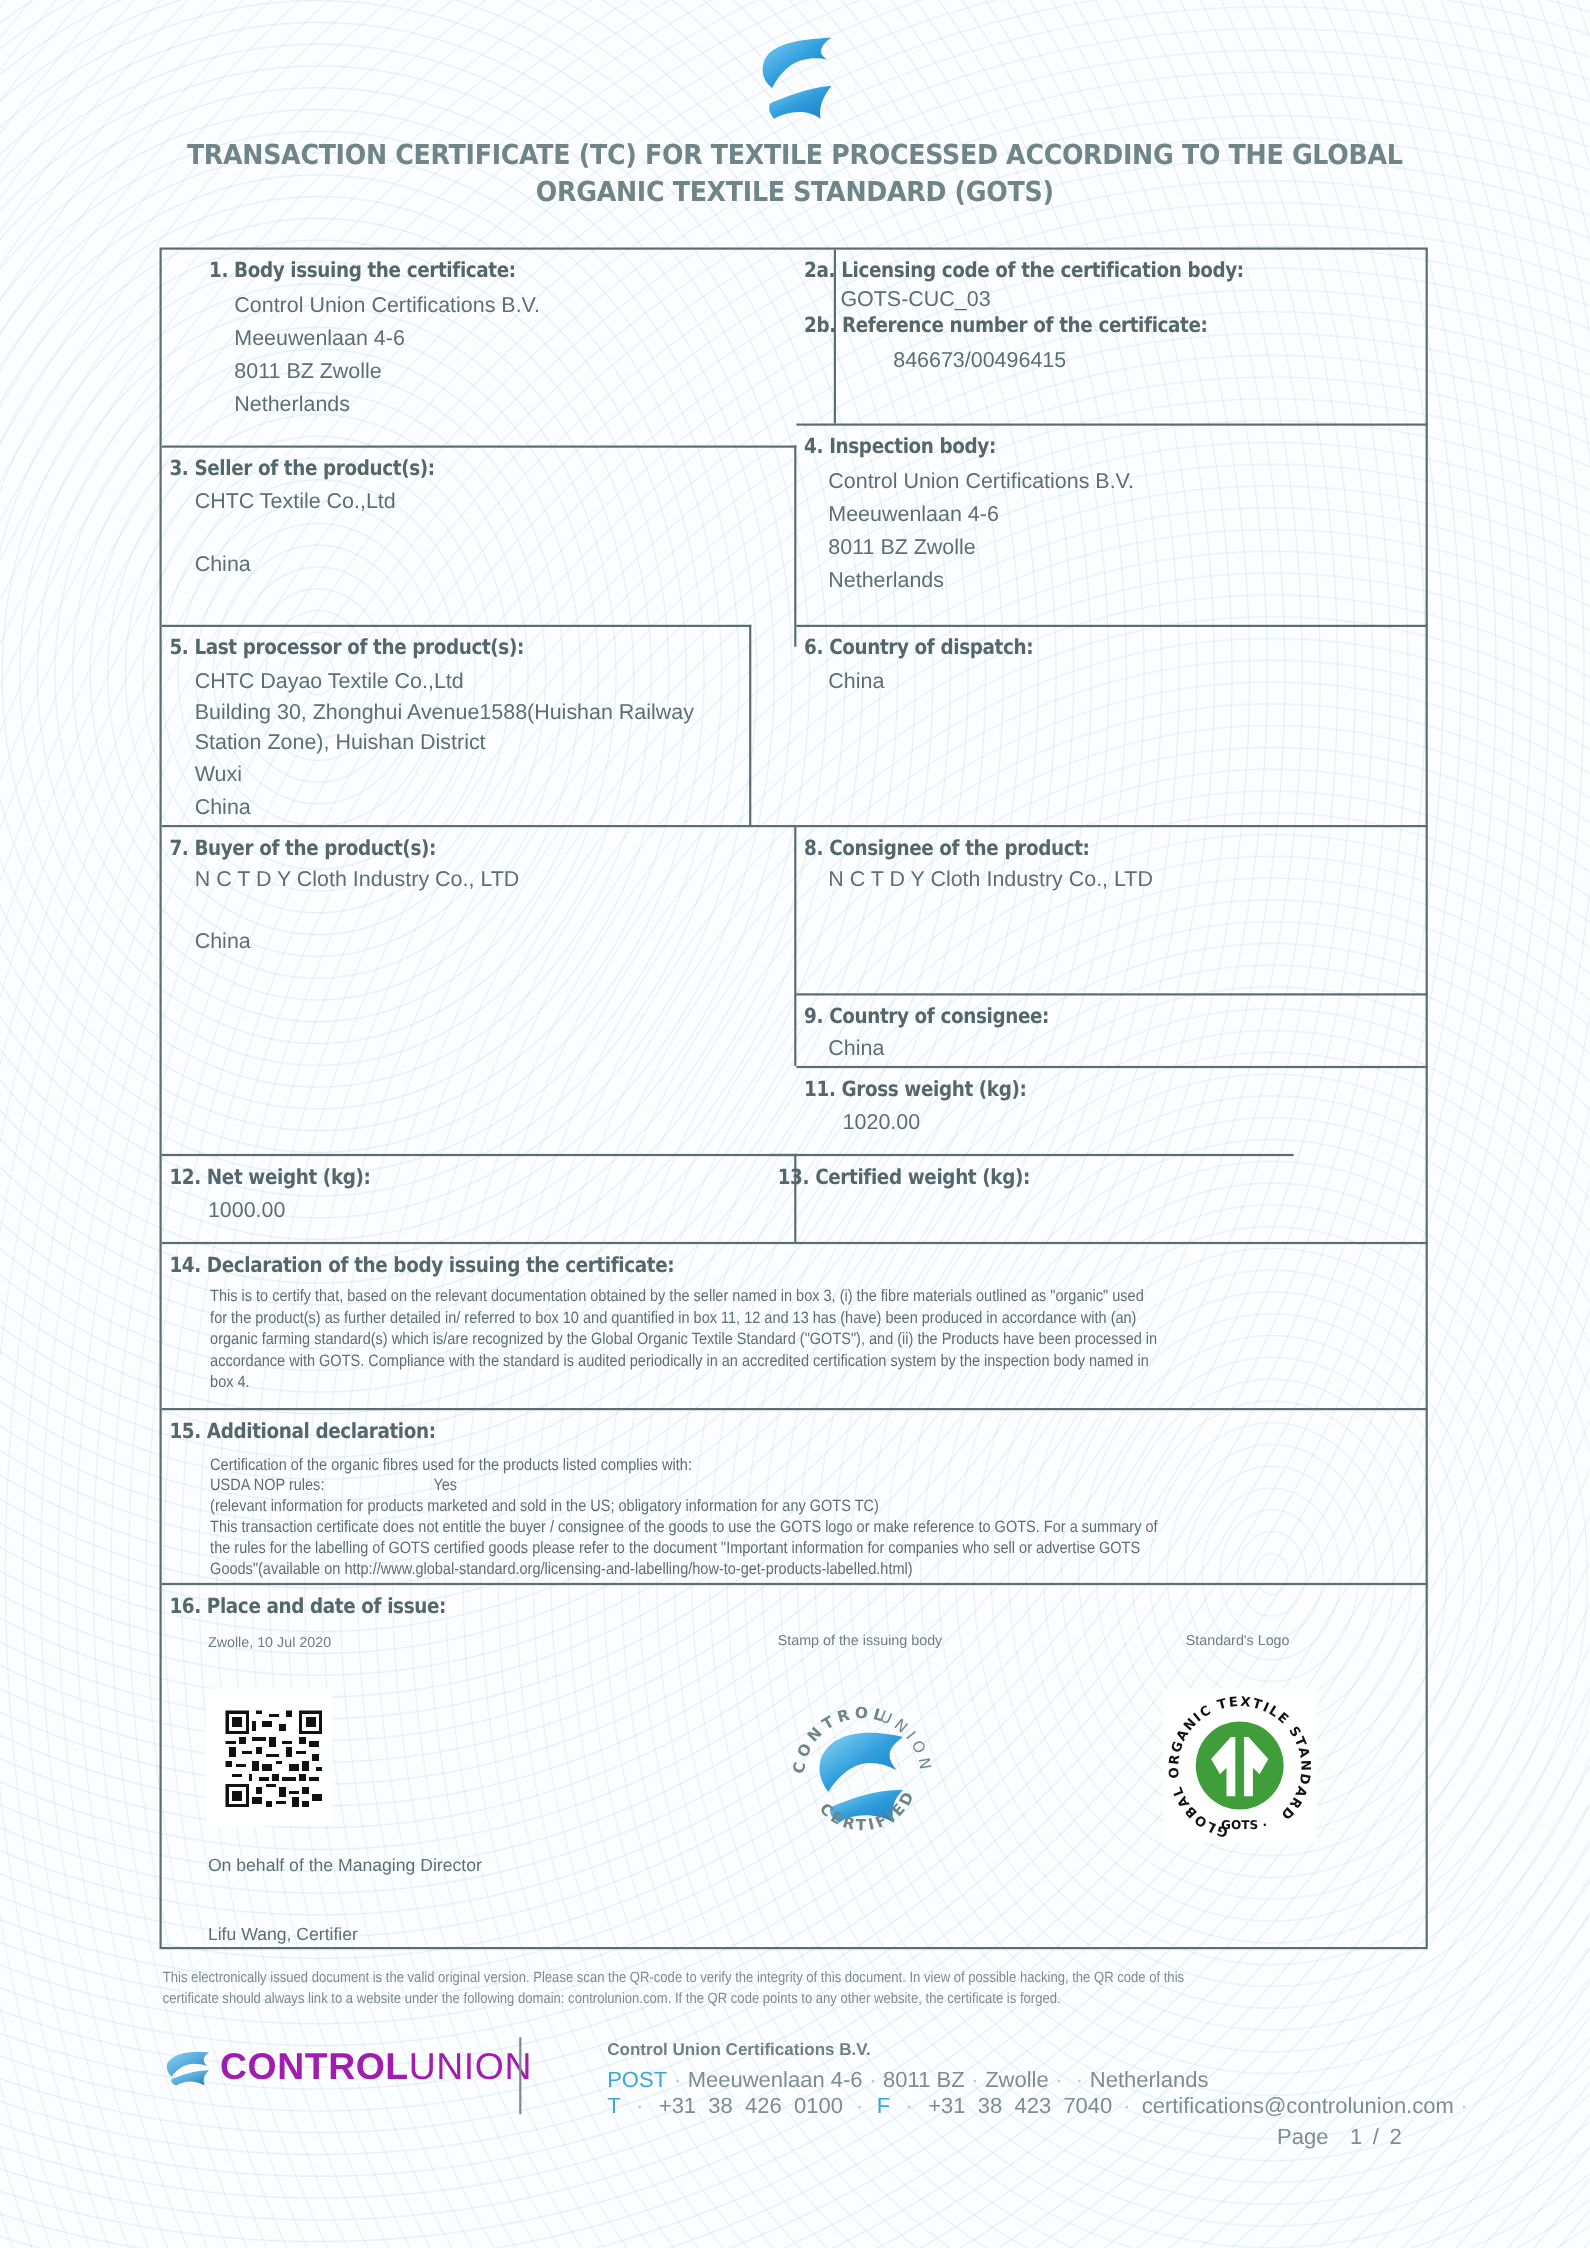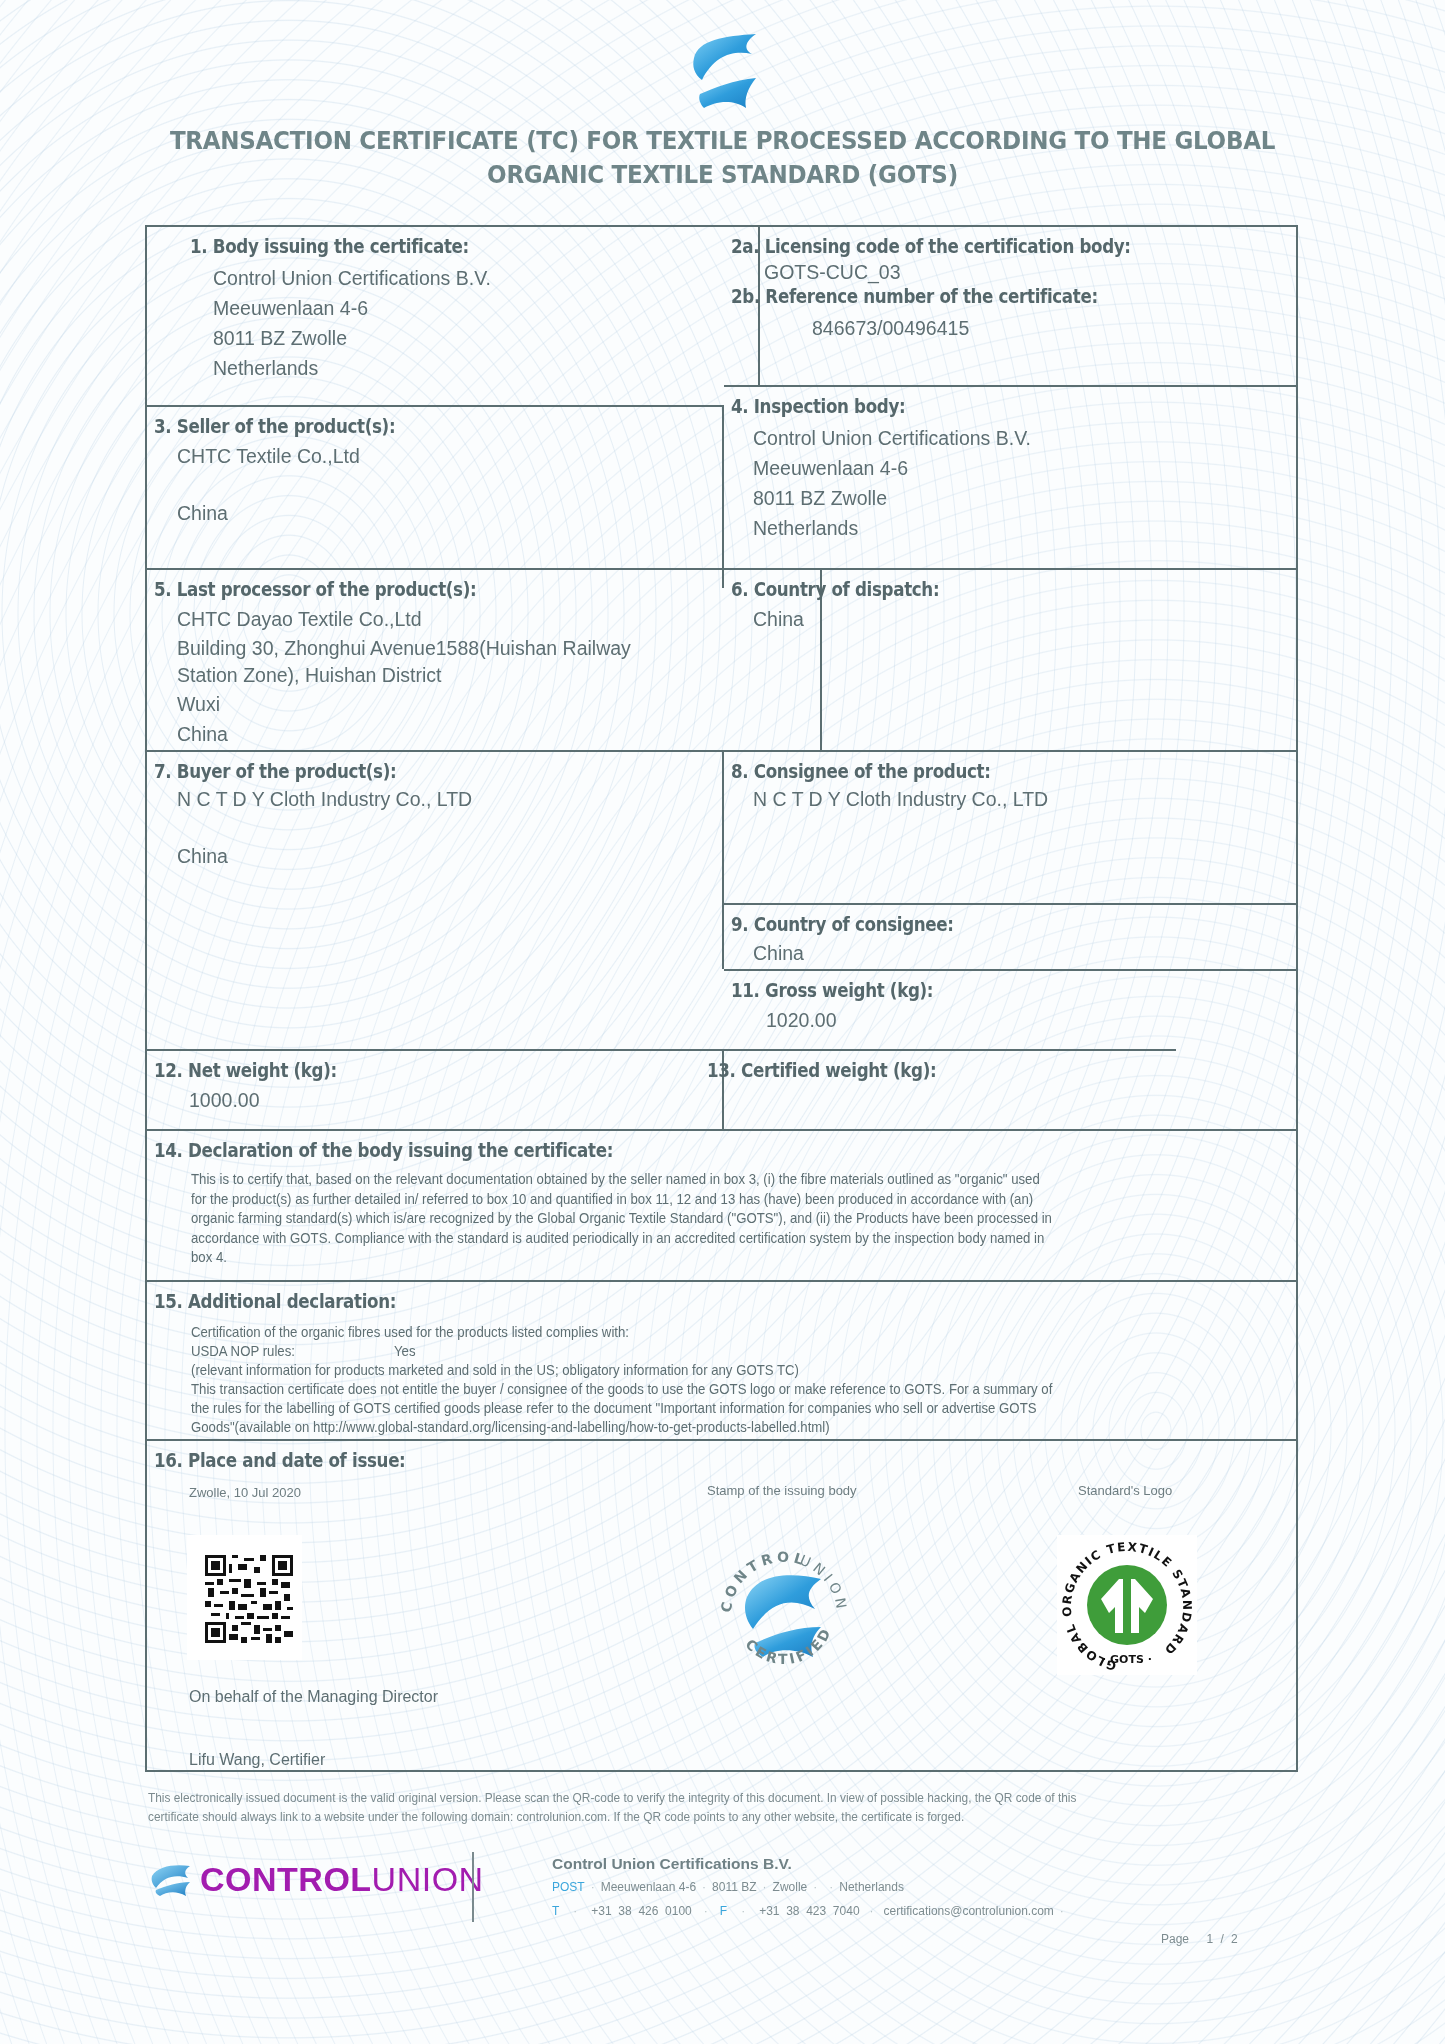--- a/index.html
+++ b/index.html
@@ -55,21 +55,21 @@
   .stamp-wrap, .gots-wrap { position: absolute; }
 
   
   #disclaimer {
     left: 148px; top: 1789px; width: 1240px;
     font-size: 13.5px; line-height: 18.5px; color: #7b8a8e;
     transform: scaleX(0.88); transform-origin: left top;
   }
   #footer-logo { left: 150px; top: 1860px; }
   #footer-divider { left: 472px; top: 1852px; width: 2px; height: 70px; background: #7a8a8e; }
-  .foot-line { position: absolute; font-size: 12px; color: #7d8c90; white-space: nowrap; }
+  .foot-line { position: absolute; font-size: 20px; color: #7d8c90; white-space: nowrap; }
   .foot-accent { color: #3aa6dc; }
   .foot-sep { color: #b8c4c7; padding: 0 6px; }
   #footer-company { left: 552px; top: 1855px; font-weight: bold; color: #6f8185; font-size: 15.5px; }
 </style>
 </head>
 <body>
 
 <div class="abs" id="top-logo">
   <svg width="86" height="86" viewBox="0 0 86 86">
     <defs>
@@ -108,21 +108,21 @@
     <div class="val" style="left:30px;top:91px;">China</div>
   </div>
   <div class="cell bt" style="left:577px;top:158px;width:574px;height:183px;">
     <div class="lbl" style="left:7px;top:8px;">4. Inspection body:</div>
     <div class="val" style="left:29px;top:36px;">Control Union Certifications B.V.</div>
     <div class="val" style="left:29px;top:66px;">Meeuwenlaan 4-6</div>
     <div class="val" style="left:29px;top:96px;">8011 BZ Zwolle</div>
     <div class="val" style="left:29px;top:126px;">Netherlands</div>
   </div>
 
-  <div class="cell bt br" style="left:0;top:341px;width:675px;height:182px;">
+  <div class="cell bt br" style="left:0;top:341px;width:536px;height:182px;">
     <div class="lbl" style="left:7px;top:8px;">5. Last processor of the product(s):</div>
     <div class="val" style="left:30px;top:34px;">CHTC Dayao Textile Co.,Ltd</div>
     <div class="val tight" style="left:30px;top:65px;">Building 30, Zhonghui Avenue1588(Huishan Railway</div>
     <div class="val tight" style="left:30px;top:92px;">Station Zone), Huishan District</div>
     <div class="val" style="left:30px;top:119px;">Wuxi</div>
     <div class="val" style="left:30px;top:149px;">China</div>
   </div>
   <div class="cell bt" style="left:577px;top:341px;width:574px;height:182px;">
     <div class="lbl" style="left:7px;top:8px;">6. Country of dispatch:</div>
     <div class="val" style="left:29px;top:34px;">China</div>

